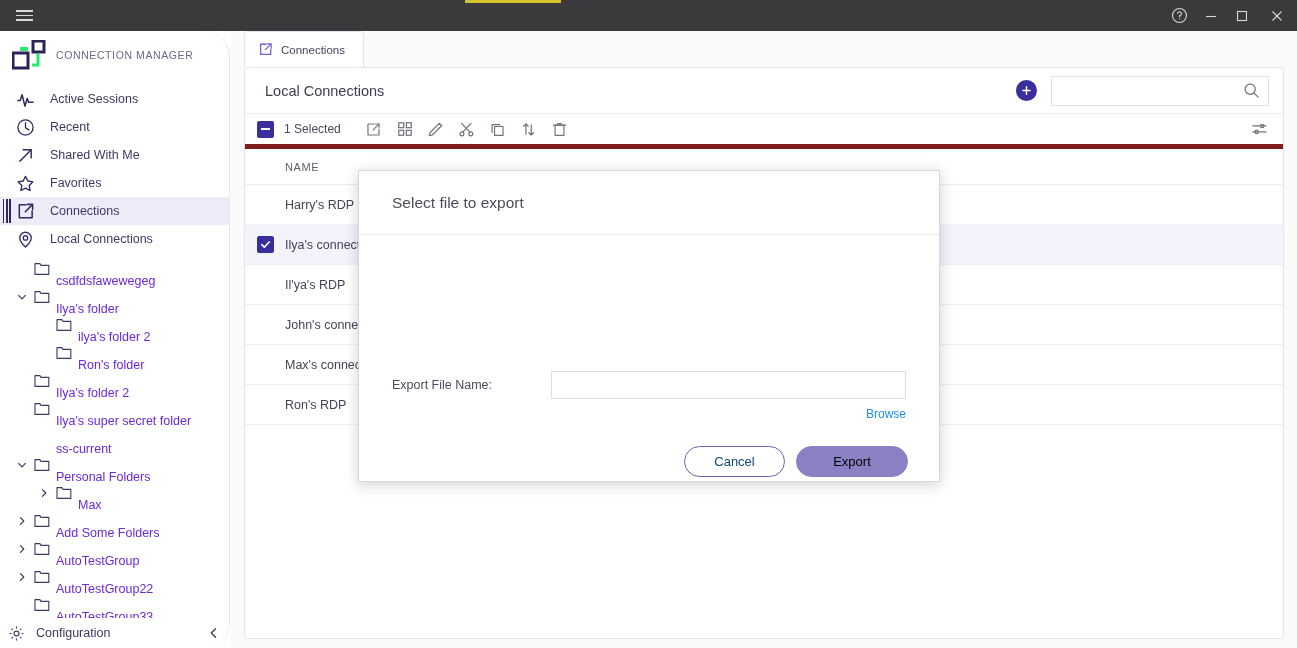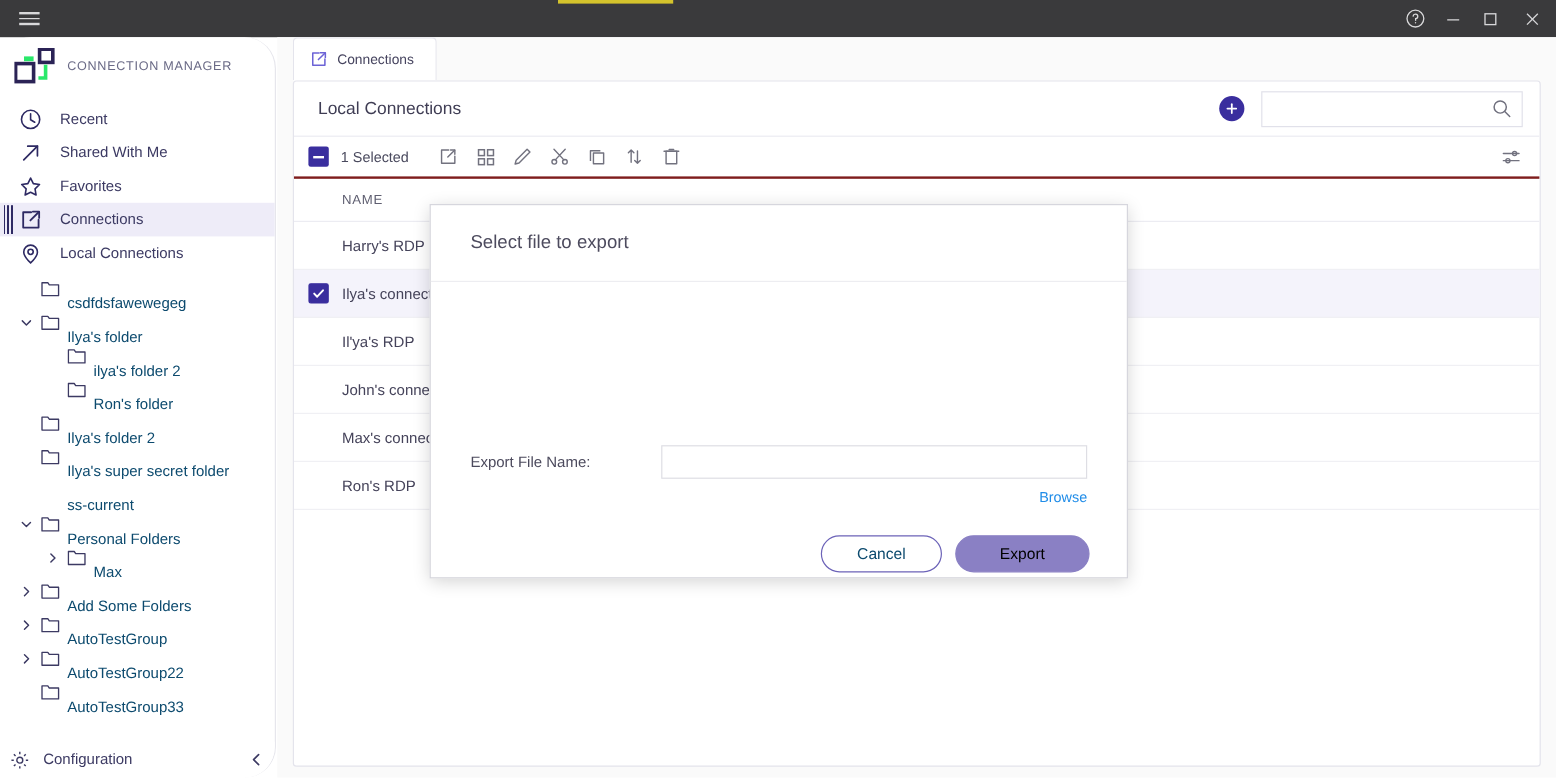--- a/index.html
+++ b/index.html
@@ -91,21 +91,21 @@
     cursor: pointer; gap: 6px; position: relative;
   }
   .tree-caret {
     width: 12px; height: 12px; flex: 0 0 auto;
     display: flex; align-items: center; justify-content: center;
     color: #3c3a63;
   }
   .tree-caret.empty { visibility: hidden; }
   .tree-folder { width: 16px; height: 14px; flex: 0 0 auto; color: #3c3a63; }
   .tree-folder.hidden { visibility: hidden; }
-  .tree-label { font-size: 12.5px; color: #0c4a6e; white-space: nowrap; margin-top: 24px; }
+  .tree-label { font-size: 12.5px; color: #6d28d9; white-space: nowrap; margin-top: 24px; }
 
   .config {
     position: absolute; bottom: 0; left: 0;
     width: 230px; height: 30px;
     background: #ffffff;
     display: flex; align-items: center;
     padding: 0 10px 0 6px; gap: 10px;
     cursor: pointer;
   }
   .config .cfg-ico { width: 20px; height: 20px; color: #3c3a63;
@@ -168,21 +168,21 @@
   .search-box input {
     flex: 1; border: none; outline: none;
     font-size: 12px; color: #444; background: transparent;
     font-family: "Liberation Sans", sans-serif;
   }
   .search-ico { color: #70707e; display: flex; }
 
   .toolbar {
     height: 36px;
     border-top: 1px solid #ececf2;
-    border-bottom: 2px solid #7f1d1d;
+    border-bottom: 5px solid #7f1d1d;
     display: flex; align-items: center;
     padding: 0 14px 0 12px; gap: 0;
   }
   .sel-check {
     width: 17px; height: 17px; border-radius: 2px;
     background: #3a2e9e; color: #fff;
     display: flex; align-items: center; justify-content: center;
     cursor: pointer; flex: 0 0 auto;
   }
   .sel-check .dash { width: 9px; height: 2px; background: #fff; display:block; }
@@ -338,20 +338,28 @@
         <rect x="1" y="13" width="15" height="15" fill="none" stroke="#2b2356" stroke-width="3"></rect>
         <rect x="21" y="1" width="11" height="11" fill="none" stroke="#2b2356" stroke-width="3"></rect>
         <rect x="8" y="7" width="8" height="4" fill="#2ae86a"></rect>
         <path d="M26 14 L26 25 L20 25" fill="none" stroke="#2ae86a" stroke-width="3"></path>
       </svg>
     </div>
     <div class="brand-title">CONNECTION MANAGER</div>
   </div>
 
   <div class="nav">
+    <div class="nav-item">
+      <span class="nav-ico">
+        <svg width="19" height="19" viewBox="0 0 20 20" fill="none" stroke="currentColor" stroke-width="1.6" stroke-linecap="round" stroke-linejoin="round">
+          <path d="M2 11h2.4l2-6 3 12 2.4-8 1.6 4H18"></path>
+        </svg>
+      </span>
+      <span class="nav-label">Active Sessions</span>
+    </div>
     <div class="nav-item">
       <span class="nav-ico">
         <svg width="19" height="19" viewBox="0 0 20 20" fill="none" stroke="currentColor" stroke-width="1.4">
           <circle cx="10" cy="10" r="8"></circle>
             <path d="M10 5v5.3l3.6 2.2" stroke-linecap="round"></path>
         </svg>
       </span>
       <span class="nav-label">Recent</span>
     </div>
     <div class="nav-item">

